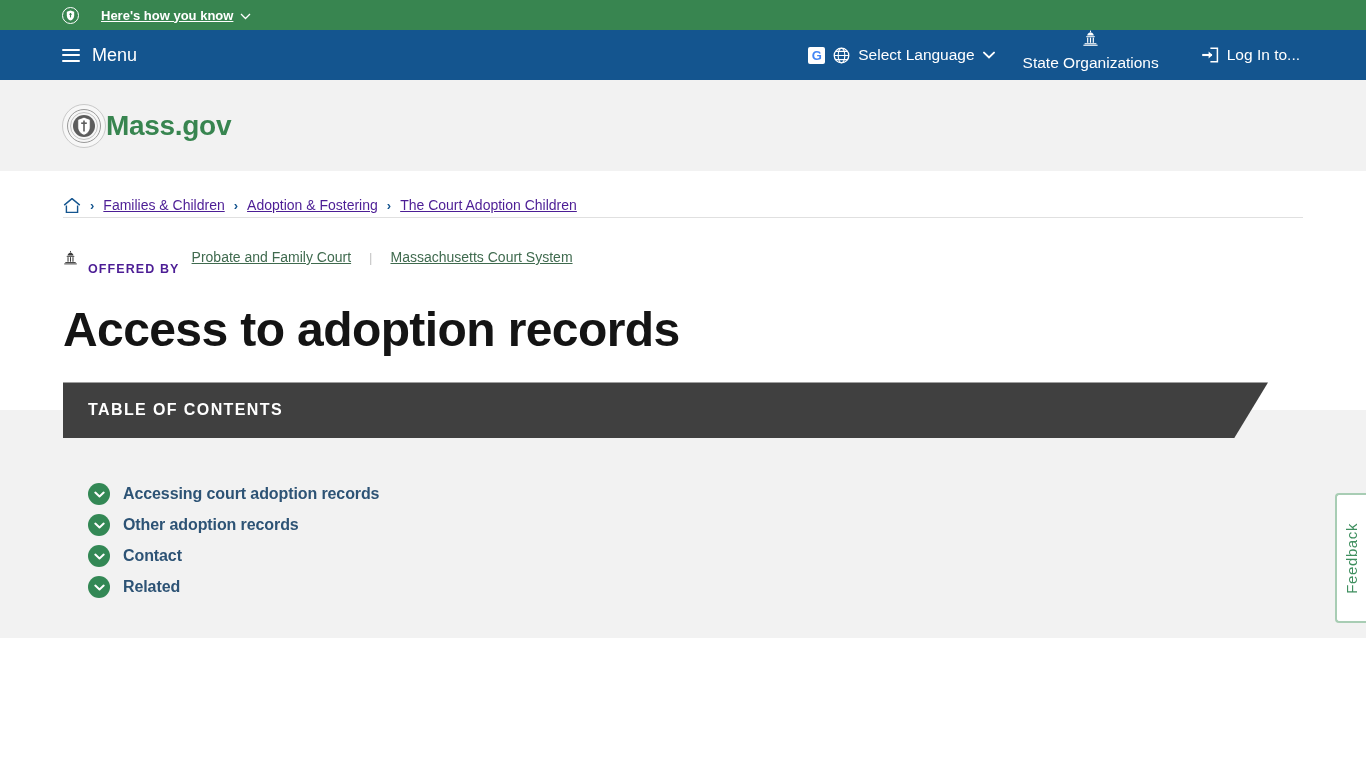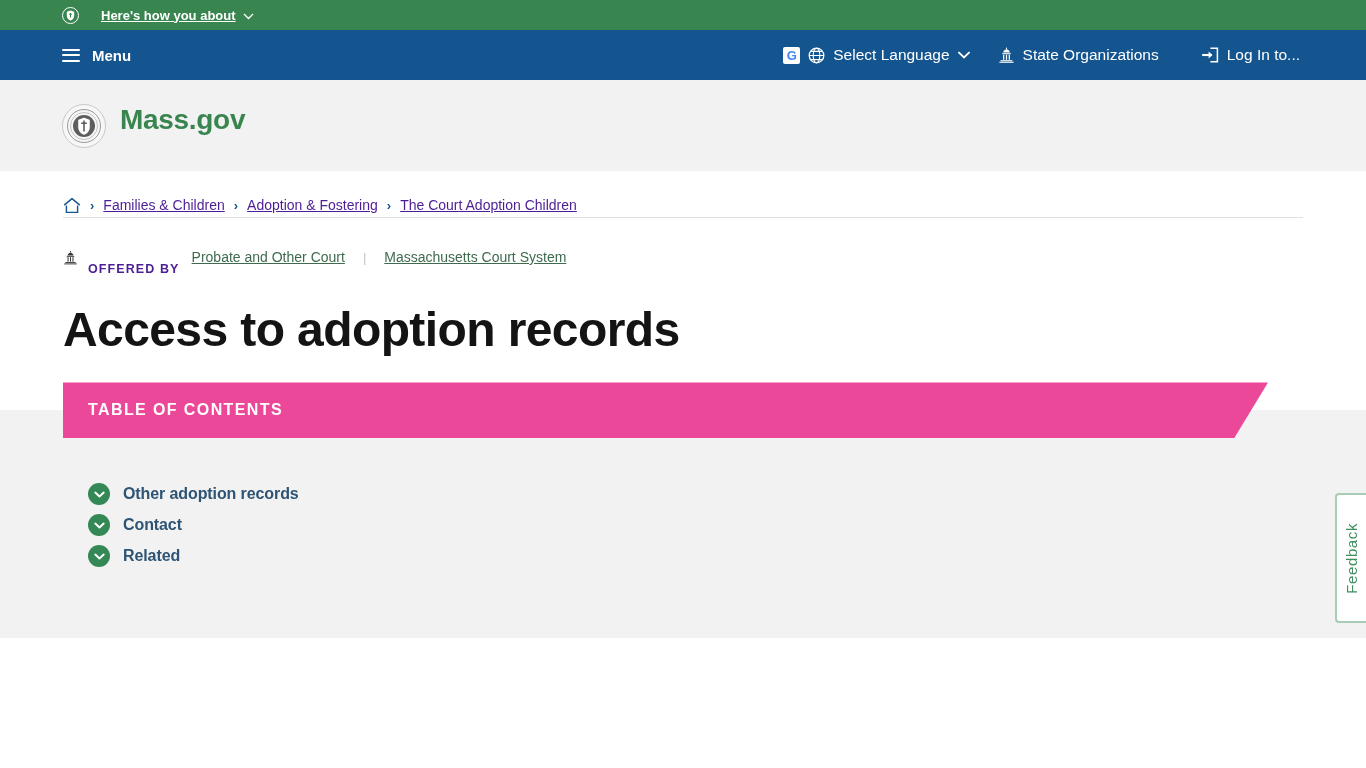--- a/index.html
+++ b/index.html
@@ -68,41 +68,41 @@
     flex-direction: column;
     justify-content: space-between;
     width: 18px; height: 13px;
   }
   .hamburger span {
     display: block;
     height: 2px; width: 100%;
     background: #ffffff;
     border-radius: 1px;
   }
-  .menu-label { font-size: 15px; font-weight: bold; }
+  .menu-label { font-size: 18px; font-weight: normal; }
 
   .util-right {
     position: absolute;
     right: 0; top: 0; bottom: 0;
     display: flex;
     align-items: center;
   }
   .util-item {
     display: flex;
     align-items: center;
     gap: 8px;
     font-size: 15.5px;
     color: #ffffff;
     cursor: pointer;
     padding: 0 12px;
     height: 100%;
   }
   .util-item.lang { padding-left: 0; }
   .util-item.login { padding-right: 66px; padding-left: 26px; }
-  .util-item.orgs { padding-left: 16px; padding-right: 16px; }
+  .util-item.orgs { padding-left: 16px; padding-right: 16px; flex-direction: column; }
   .g-logo {
     width: 17px; height: 17px;
     background: #ffffff;
     border-radius: 2px;
     display: inline-flex;
     align-items: center;
     justify-content: center;
     font-size: 13px;
     font-weight: bold;
     line-height: 1;
@@ -114,22 +114,22 @@
   
   .site-header {
     height: 91px;
     background: #f2f2f2;
     display: flex;
     align-items: center;
     position: relative;
   }
   .brand {
     display: flex;
+    align-items: center;
     margin-left: 62px;
-    gap: 14px;
     cursor: pointer;
   }
   .seal-big {
     width: 44px; height: 44px;
     border-radius: 50%;
     background: #f7f7f7;
     border: 1px solid #c9c9c9;
     display: flex;
     align-items: center;
     justify-content: center;
@@ -253,21 +253,21 @@
     top: 28px;
     height: 228px;
     background: #f2f2f2;
   }
   .toc-banner {
     position: absolute;
     left: 63px;
     top: 0;
     width: 1205px;
     height: 56px;
-    background: #ec4899;
+    background: #404040;
     display: flex;
     align-items: center;
     clip-path: polygon(0 0, 100% 0, calc(100% - 34px) 100%, 0 100%);
   }
   .toc-banner-text {
     color: #ffffff;
     font-size: 16px;
     font-weight: bold;
     letter-spacing: 1.4px;
     margin-left: 25px;
@@ -332,21 +332,21 @@
 
 <div class="gov-banner">
   <span class="seal-small">
     <svg width="9" height="11" viewBox="0 0 9 11">
       <path d="M4.5 0.4 L8.2 1.8 V5.4 C8.2 8 6.6 9.8 4.5 10.6 C2.4 9.8 0.8 8 0.8 5.4 V1.8 Z" fill="#ffffff"></path>
       <path d="M4.5 3.0 V7.4" stroke="#388550" stroke-width="1.1"></path>
       <path d="M3.3 4.3 H5.7" stroke="#388550" stroke-width="1.1"></path>
     </svg>
   </span>
   <span class="how-you-know">
-    <span>Here's how you about</span>
+    <span>Here's how you know</span>
     <span class="caret-down">
       <svg width="11" height="7" viewBox="0 0 11 7">
           <path d="M1 1 L5.5 5.5 L10 1" stroke="#ffffff" stroke-width="1.3" fill="none"></path>
         </svg>
     </span>
   </span>
 </div>
 
 <div class="util-nav">
   <div class="menu-btn">
@@ -462,33 +462,41 @@
         <path d="M8.5 2.2 C6.4 2.6 5.3 4.2 5.2 5.6 H11.8 C11.7 4.2 10.6 2.6 8.5 2.2 Z" fill="#3b3b3b"></path>
         <rect x="4.2" y="6.2" width="8.6" height="1" fill="#3b3b3b"></rect>
         <rect x="5.1" y="7.6" width="1.2" height="5.2" fill="#3b3b3b"></rect>
         <rect x="7.9" y="7.6" width="1.2" height="5.2" fill="#3b3b3b"></rect>
         <rect x="10.7" y="7.6" width="1.2" height="5.2" fill="#3b3b3b"></rect>
         <rect x="2.6" y="13.2" width="11.8" height="1.1" fill="#3b3b3b"></rect>
         <rect x="1.4" y="14.7" width="14.2" height="1.1" fill="#3b3b3b"></rect>
       </svg>
     </span>
     <span class="offered-label">OFFERED BY</span>
-    <a>Probate and Other Court</a>
+    <a>Probate and Family Court</a>
     <span class="pipe">|</span>
     <a>Massachusetts Court System</a>
   </div>
 
   <h1 class="page-title">Access to adoption records</h1>
 
   <section class="toc-section">
     <div class="toc-gray"></div>
     <div class="toc-banner">
       <span class="toc-banner-text">TABLE OF CONTENTS</span>
     </div>
     <ul class="toc-list" style="list-style:none;margin:0;padding:0;">
+      <li class="toc-item">
+        <span class="toc-dot">
+          <svg width="11" height="7" viewBox="0 0 11 7">
+              <path d="M1.3 1.6 L5.5 5.4 L9.7 1.6" stroke="#ffffff" stroke-width="2" fill="none" stroke-linecap="round" stroke-linejoin="round"></path>
+            </svg>
+        </span>
+        <span class="toc-link">Accessing court adoption records</span>
+      </li>
       <li class="toc-item">
         <span class="toc-dot">
           <svg width="11" height="7" viewBox="0 0 11 7">
               <path d="M1.3 1.6 L5.5 5.4 L9.7 1.6" stroke="#ffffff" stroke-width="2" fill="none" stroke-linecap="round" stroke-linejoin="round"></path>
             </svg>
         </span>
         <span class="toc-link">Other adoption records</span>
       </li>
       <li class="toc-item">
         <span class="toc-dot">

